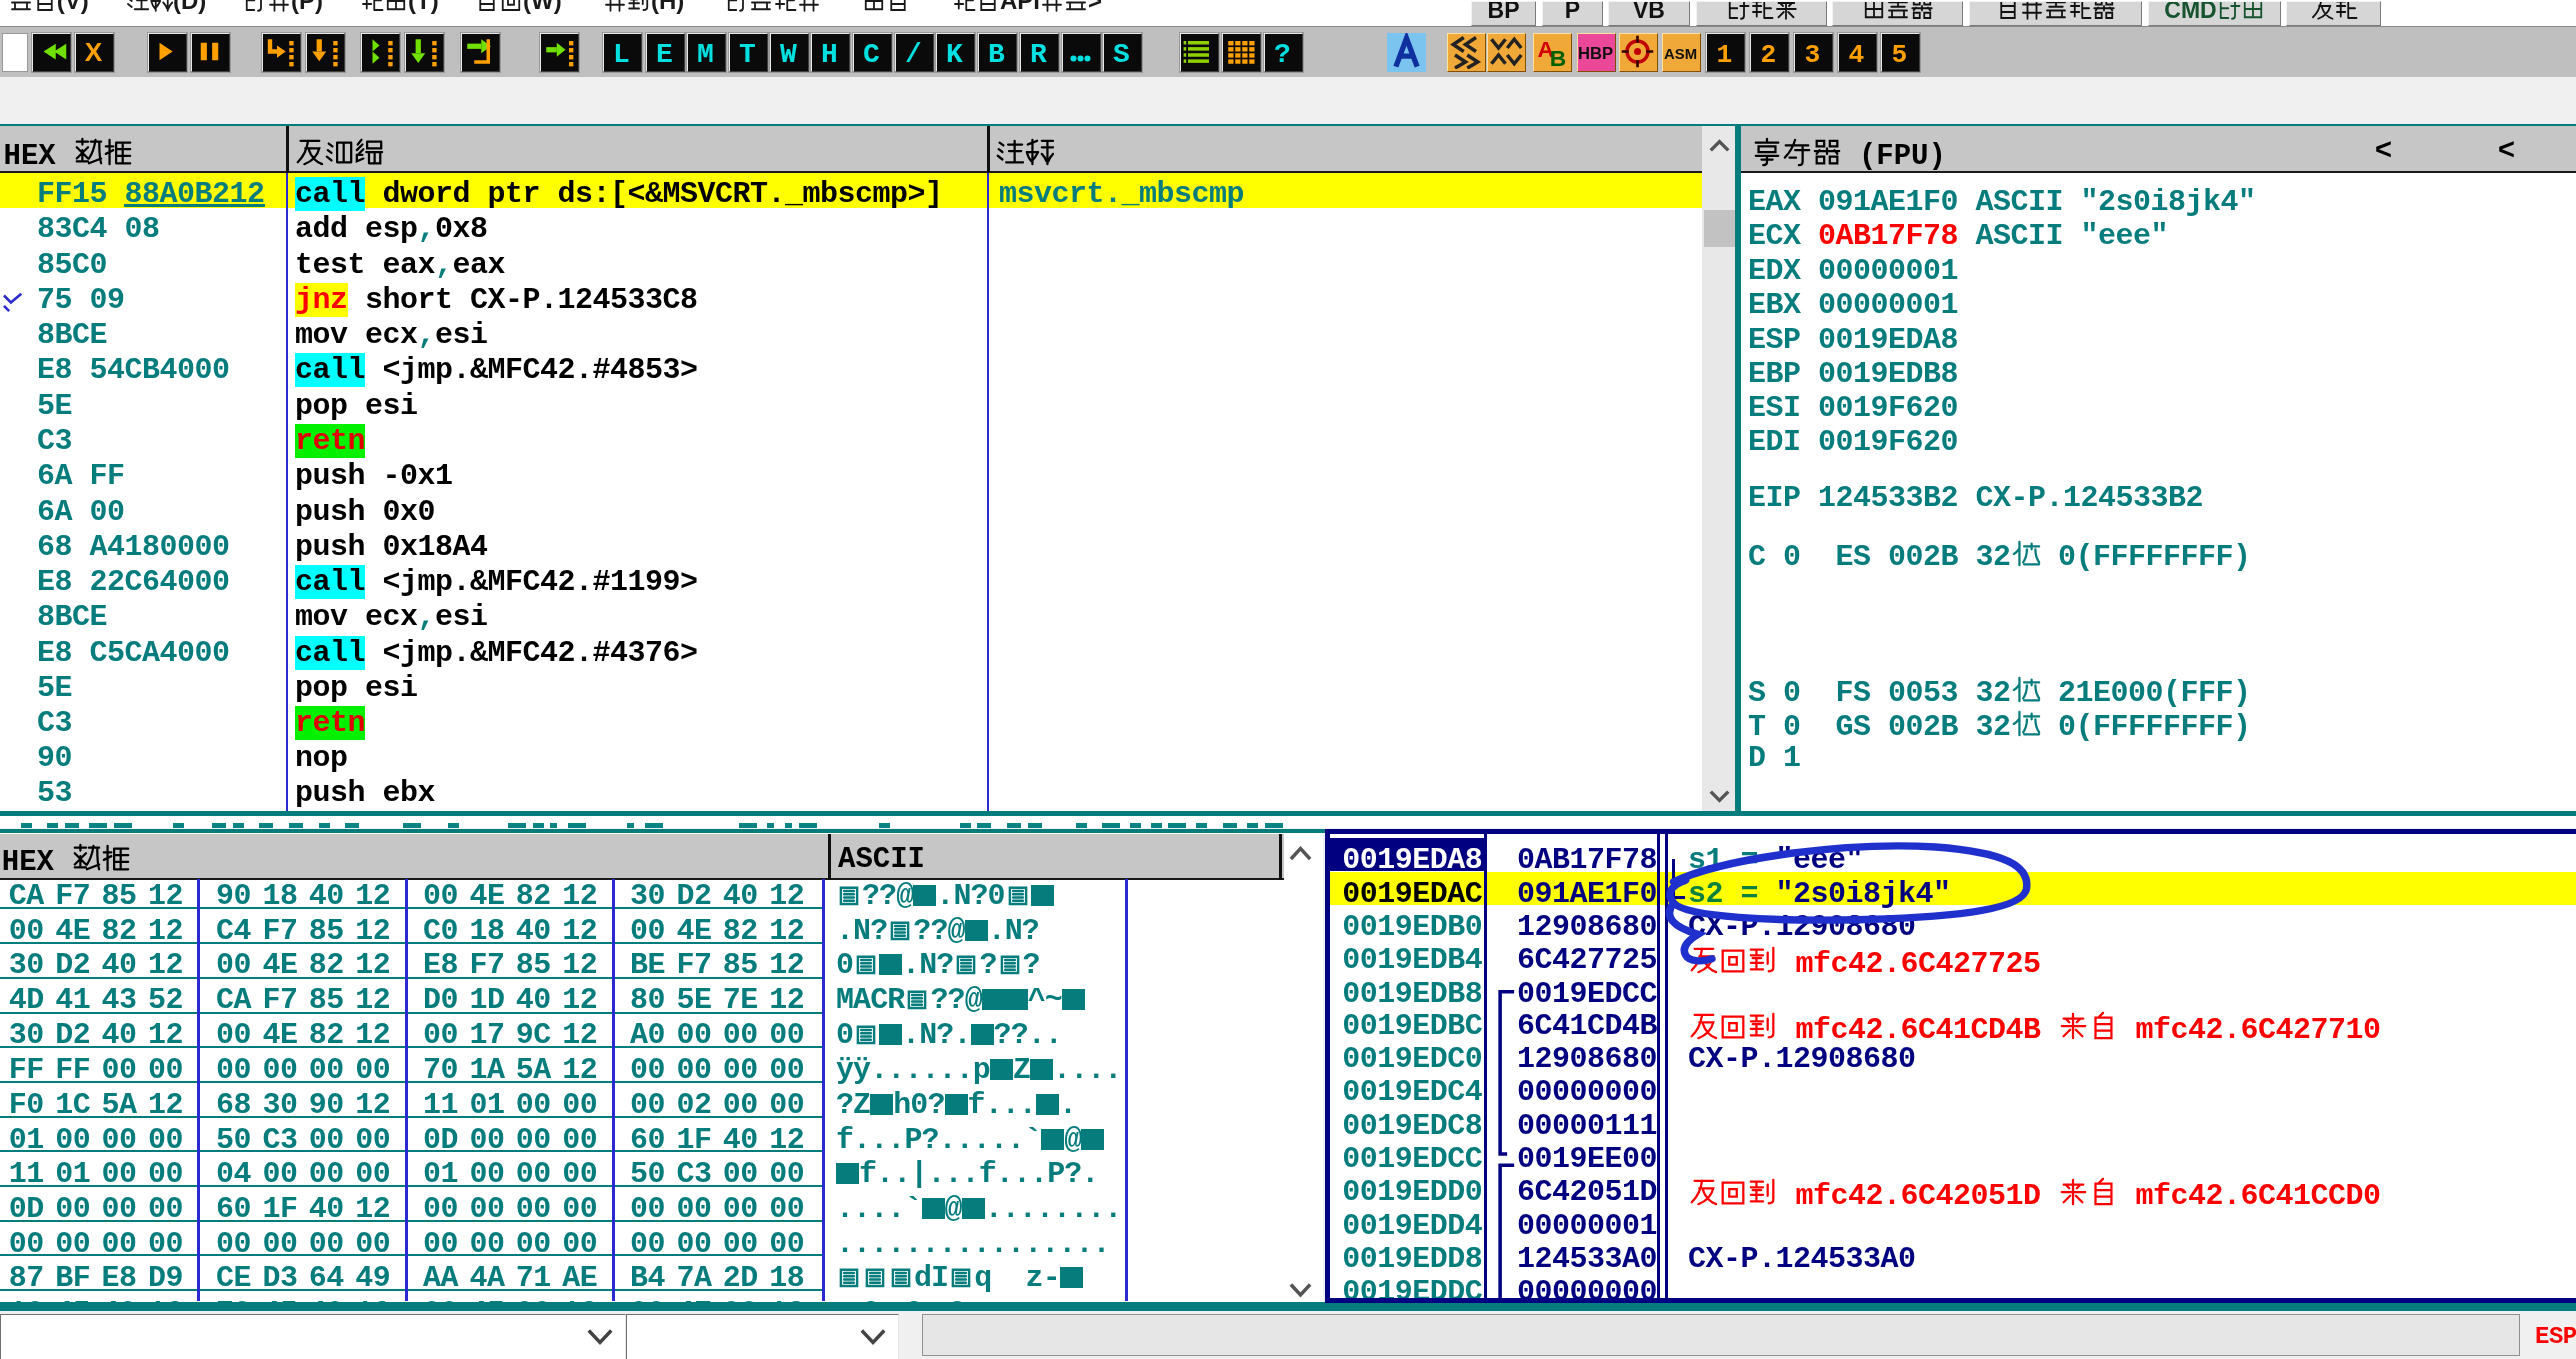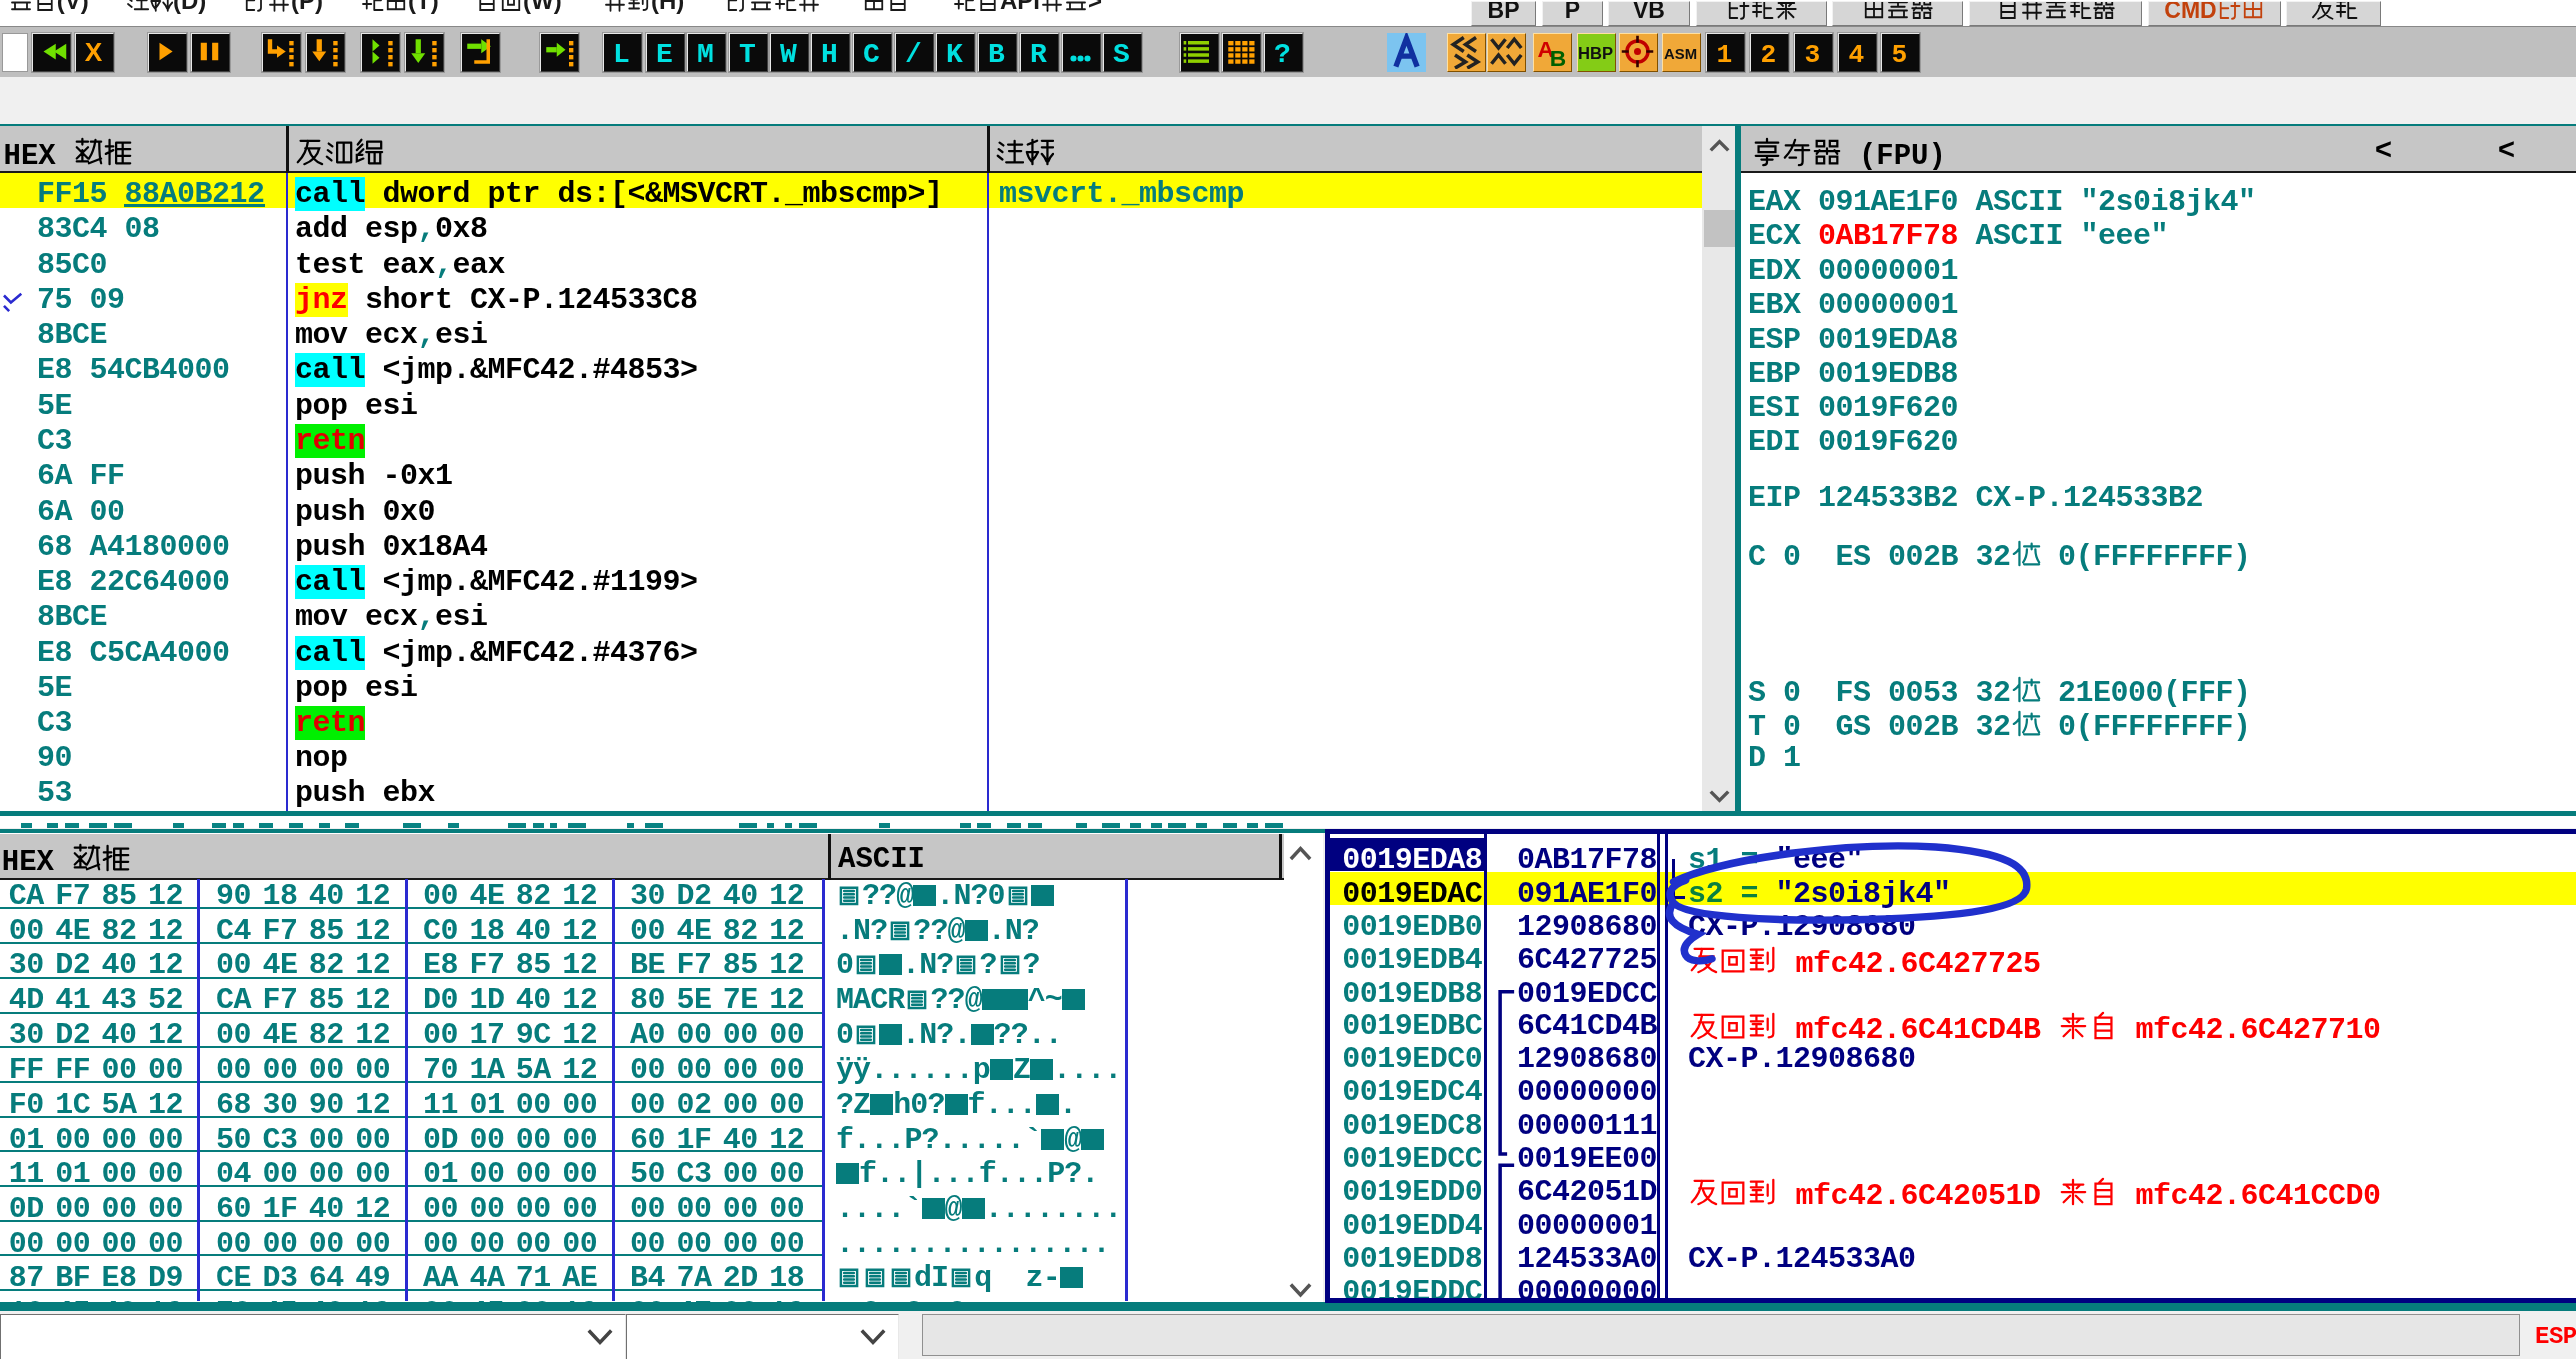--- a/index.html
+++ b/index.html
@@ -145,21 +145,21 @@
         <use href="#g3"></use>
       </svg><svg class="z" style="width:24px;height:24px" viewBox="0 0 27 27" width="24" height="24">
         <use href="#g2"></use>
       </svg><svg class="z" style="width:24px;height:24px" viewBox="0 0 27 27" width="24" height="24">
         <use href="#g4"></use>
       </svg><svg class="z" style="width:24px;height:24px" viewBox="0 0 27 27" width="24" height="24">
         <use href="#g6"></use>
       </svg><svg class="z" style="width:24px;height:24px" viewBox="0 0 27 27" width="24" height="24">
         <use href="#qi"></use>
       </svg></div></div>
-<div class="a" style="left:2148px;top:0.9px;width:133px;height:25.4px;background:#d6d6d6;border:1.8px solid;border-color:#f2f2f2 #7a7a7a #7a7a7a #f2f2f2;text-align:center;font-family:'Liberation Sans';font-weight:bold;font-size:23px;color:#c2410c;overflow:hidden"><div style="margin-top:-5.3px">CMD<svg class="z" style="width:24px;height:24px" viewBox="0 0 27 27" width="24" height="24">
+<div class="a" style="left:2148px;top:0.9px;width:133px;height:25.4px;background:#d6d6d6;border:1.8px solid;border-color:#f2f2f2 #7a7a7a #7a7a7a #f2f2f2;text-align:center;font-family:'Liberation Sans';font-weight:bold;font-size:23px;color:#14532d;overflow:hidden"><div style="margin-top:-5.3px">CMD<svg class="z" style="width:24px;height:24px" viewBox="0 0 27 27" width="24" height="24">
         <use href="#g5"></use>
       </svg><svg class="z" style="width:24px;height:24px" viewBox="0 0 27 27" width="24" height="24">
         <use href="#g1"></use>
       </svg></div></div>
 <div class="a" style="left:2286px;top:0.9px;width:95px;height:25.4px;background:#d6d6d6;border:1.8px solid;border-color:#f2f2f2 #7a7a7a #7a7a7a #f2f2f2;text-align:center;font-family:'Liberation Sans';font-weight:bold;font-size:23px;color:#111;overflow:hidden"><div style="margin-top:-5.3px"><svg class="z" style="width:24px;height:24px" viewBox="0 0 27 27" width="24" height="24">
         <use href="#fan"></use>
       </svg><svg class="z" style="width:24px;height:24px" viewBox="0 0 27 27" width="24" height="24">
         <use href="#g6"></use>
       </svg></div></div>
 <div class="a" style="left:0;top:26px;width:2576px;height:51px;background:#bfbfbf;border-top:1.8px solid #888"></div>
@@ -303,21 +303,21 @@
       <path d="M8,24 L20,32 L8,39 M22,24 L34,32 L22,39" stroke="#222" stroke-width="4" fill="none"></path>
     </svg></div>
 <div class="a" style="left:1487px;top:33px;width:39px;height:39px;background:#f0a838;border:1.8px solid;border-color:#ffe0a0 #805000 #805000 #ffe0a0"><svg width="35" height="35" viewBox="0 0 40 40">
       <path d="M4,6 L12,16 L20,6 M22,16 L30,6 L38,16" stroke="#222" stroke-width="4" fill="none"></path>
       <path d="M4,34 L12,24 L20,34 M22,24 L30,34 L38,24" stroke="#222" stroke-width="4" fill="none"></path>
     </svg></div>
 <div class="a" style="left:1533px;top:33px;width:39px;height:39px;background:#f0a838;border:1.8px solid;border-color:#ffe0a0 #805000 #805000 #ffe0a0"><svg width="35" height="35" viewBox="0 0 40 40">
       <text x="4" y="26" font-size="26" font-weight="bold" fill="#d00000" font-family="Liberation Sans">A</text>
       <text x="18" y="36" font-size="26" font-weight="bold" fill="#006000" font-family="Liberation Sans">B</text>
     </svg></div>
-<div class="a" style="left:1577px;top:33px;width:39px;height:39px;background:#84cc16;border:1.8px solid;border-color:#ffe0a0 #805000 #805000 #ffe0a0"><svg width="35" height="35" viewBox="0 0 40 40">
+<div class="a" style="left:1577px;top:33px;width:39px;height:39px;background:#ec4899;border:1.8px solid;border-color:#ffe0a0 #805000 #805000 #ffe0a0"><svg width="35" height="35" viewBox="0 0 40 40">
       <text x="20" y="28" font-size="19" font-weight="bold" fill="#111" text-anchor="middle" font-family="Liberation Sans">HBP</text>
     </svg></div>
 <div class="a" style="left:1619px;top:33px;width:39px;height:39px;background:#f0a838;border:1.8px solid;border-color:#ffe0a0 #805000 #805000 #ffe0a0"><svg width="35" height="35" viewBox="0 0 40 40">
       <circle cx="20" cy="20" r="12" stroke="#c00000" stroke-width="4" fill="none"></circle>
       <circle cx="20" cy="20" r="4" fill="#c00000"></circle>
       <path d="M20,2 V10 M20,30 V38 M2,20 H10 M30,20 H38" stroke="#300" stroke-width="3"></path>
     </svg></div>
 <div class="a" style="left:1662px;top:33px;width:39px;height:39px;background:#f0a838;border:1.8px solid;border-color:#ffe0a0 #805000 #805000 #ffe0a0"><svg width="35" height="35" viewBox="0 0 40 40">
       <text x="20" y="28" font-size="17" font-weight="bold" fill="#111" text-anchor="middle" font-family="Liberation Sans">ASM</text>
     </svg></div>

